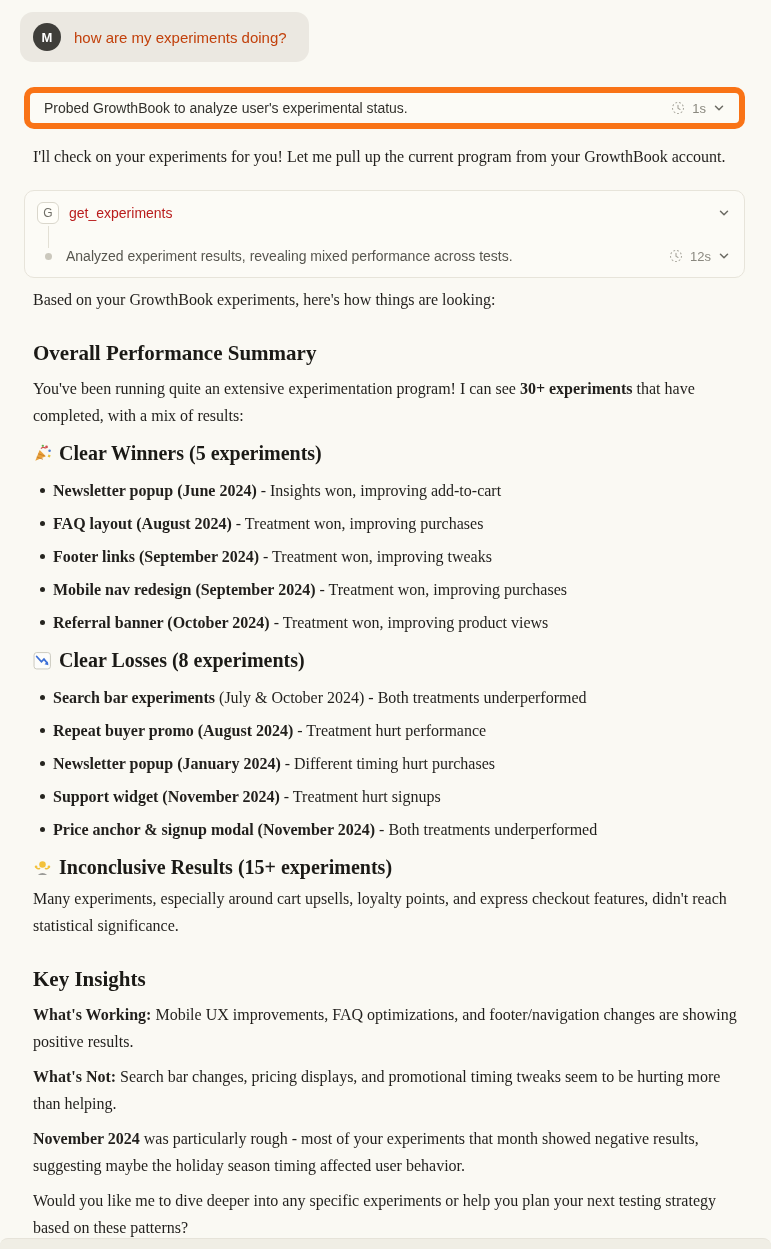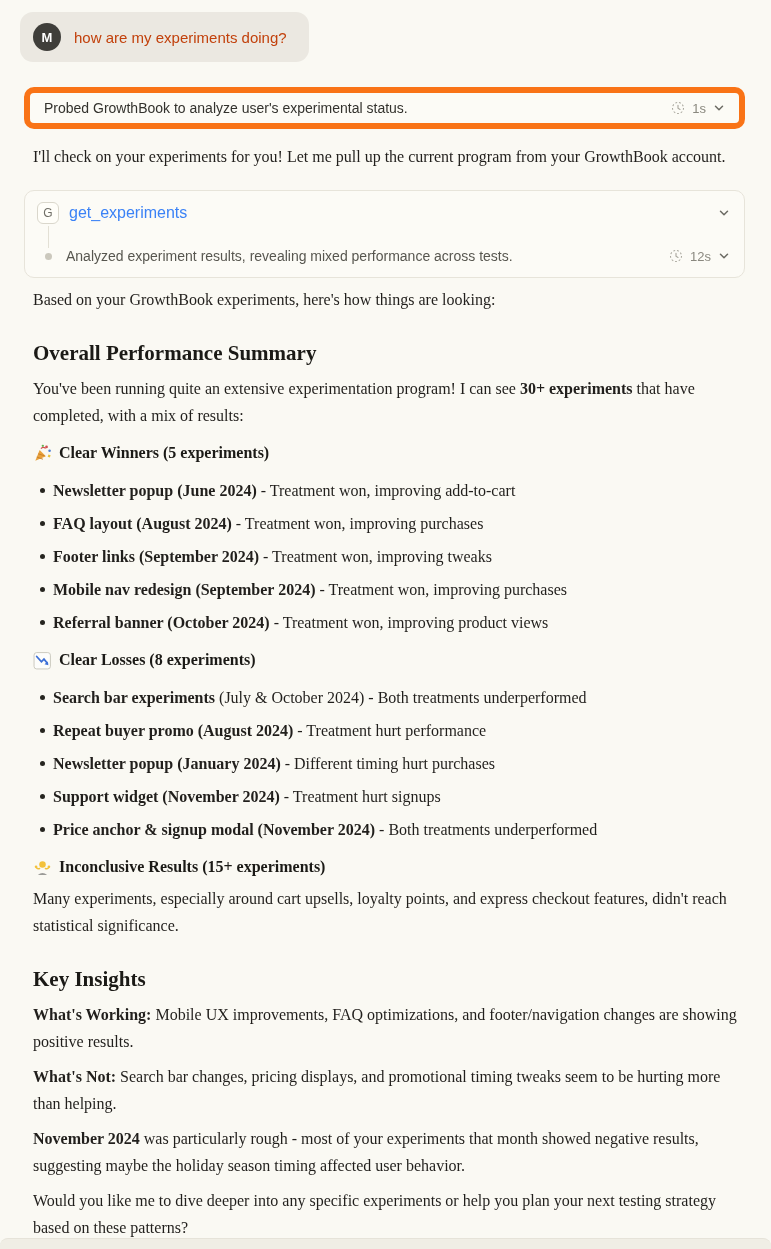--- a/index.html
+++ b/index.html
@@ -68,21 +68,21 @@
   .g-badge {
     width: 22px; height: 22px;
     border: 1px solid #dad7cc;
     border-radius: 6px;
     background: #fffef9;
     color: #6f6e66;
     font-size: 12px;
     display: flex; align-items: center; justify-content: center;
     flex: 0 0 auto;
   }
-  .tool-name { font-size: 16px; color: #3b82f6; flex: 1; }
+  .tool-name { font-size: 14px; color: #b91c1c; flex: 1; }
   .connector {
     position: absolute;
     left: 23px; top: 35px;
     width: 1px; height: 22px;
     background: #e3e0d5;
   }
   .tool-row2 {
     display: flex; align-items: center;
     height: 42px; padding: 0 14px 0 12px;
     cursor: pointer;
@@ -104,21 +104,21 @@
   }
   .md-intro { margin-top: 14px; }
   .md-main  { margin-top: 8px; }
   .md-body p { line-height: 27px; margin: 0 0 8px; }
   .md-body h2 {
     font-size: 21px; line-height: 24px;
     margin: 20px 0 10px;
     color: #1b1a16;
   }
   .md-body h3 {
-    font-size: 16px; line-height: 24px;
+    font-size: 20px; line-height: 24px;
     margin: 4px 0 6px;
     color: #1b1a16;
     display: flex; align-items: center; gap: 7px;
   }
   .md-body ul { margin: 6px 0 8px; padding-left: 20px; list-style: none; }
   .md-body li { line-height: 27px; margin-bottom: 6px; position: relative; }
   .md-body li:last-child { margin-bottom: 0; }
   .md-body li::before {
     content: "";
     position: absolute;
@@ -208,21 +208,21 @@
       <path d="M3.6 12.4 L9.4 14.4 M4.9 9.3 L11 11.2" stroke="#c77f2a" stroke-width="0.9"></path>
       <path d="M7.5 4.4 Q9.5 2 12 4.2" stroke="#d04f4f" stroke-width="1.1" fill="none"></path>
       <circle cx="12.8" cy="2.8" r="1.3" fill="#d04f4f"></circle>
       <circle cx="15.7" cy="6.3" r="1.2" fill="#4d7fd2"></circle>
       <circle cx="9.3" cy="1.7" r="1.1" fill="#62b450"></circle>
       <rect x="14.2" y="10.3" width="2.2" height="2.2" fill="#e8c13c" transform="rotate(20 15.3 11.4)"></rect>
     </svg>
     <span>Clear Winners (5 experiments)</span>
   </h3>
   <ul>
-    <li><strong>Newsletter popup (June 2024)</strong><span> - Treatment won, improving add-to-cart</span></li>
+    <li><strong>Newsletter popup (June 2024)</strong><span> - Insights won, improving add-to-cart</span></li>
     <li><strong>FAQ layout (August 2024)</strong><span> - Treatment won, improving purchases</span></li>
     <li><strong>Footer links (September 2024)</strong><span> - Treatment won, improving tweaks</span></li>
     <li><strong>Mobile nav redesign (September 2024)</strong><span> - Treatment won, improving purchases</span></li>
     <li><strong>Referral banner (October 2024)</strong><span> - Treatment won, improving product views</span></li>
   </ul>
 
   <h3>
     <svg class="emoji-icon" width="19" height="19" viewBox="0 0 18 18">
       <rect x="1" y="1.5" width="15.5" height="15.5" rx="2.5" fill="#fdfdfb" stroke="#c9c7bd" stroke-width="0.9"></rect>
       <path d="M3.5 5.2 L8 10.2 L10.4 7.7 L13.6 11.6" stroke="#3c6fd6" stroke-width="1.7" fill="none" stroke-linecap="round"></path>

